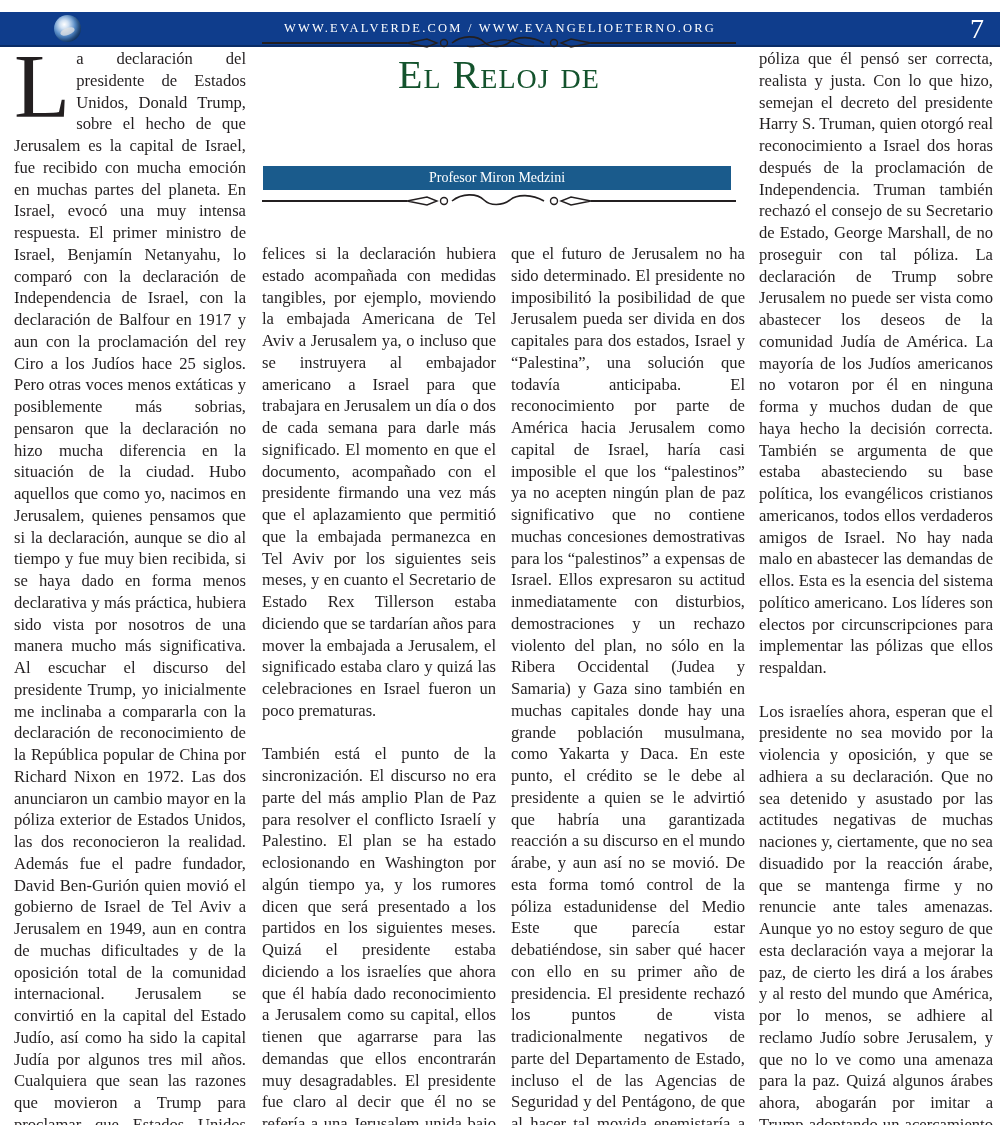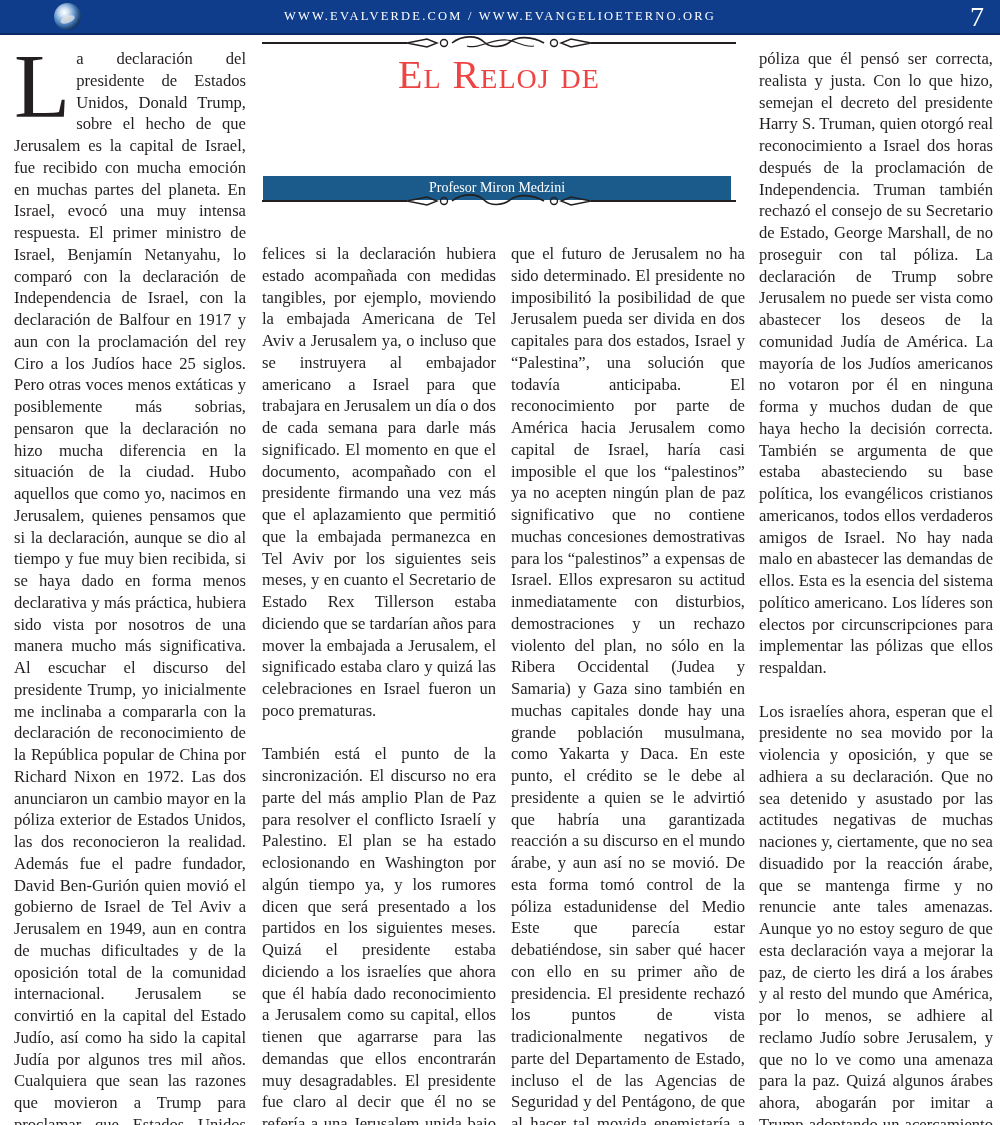--- a/index.html
+++ b/index.html
@@ -2,21 +2,21 @@
 <html><head>
 <meta charset="utf-8">
 <style>
   html, body { margin: 0; padding: 0; }
   body {
     width: 1000px; height: 1125px; overflow: hidden; background: #ffffff;
     font-family: "Liberation Serif", "DejaVu Serif", serif; color: #231f20;
     position: relative;
   }
   .header-bar {
-    position: absolute; left: 0; top: 0; width: 1000px; height: 33px;
+    position: absolute; left: 0; top: 12px; width: 1000px; height: 33px;
     background: #0f3d8c;
     border-bottom: 2px solid #0a2c66;
     text-decoration: underline;
   }
   .globe {
     position: absolute; left: 54px; top: 3px; width: 27px; height: 27px;
     border-radius: 50%;
     background: radial-gradient(circle at 38% 35%, #ffffff 0%, #cfe0f2 18%, #5a8fca 45%, #1b4f93 75%, #0d2f63 100%);
     box-shadow: inset -3px -2px 4px rgba(0,0,0,0.35);
   }
@@ -34,30 +34,30 @@
     font-family: "Liberation Serif", serif;
   }
   .title-block {
     position: absolute; left: 258px; top: 34px; width: 482px; height: 168px;
   }
   .ornament { position: absolute; left: 4px; width: 474px; height: 18px; }
   .ornament.top { top: 0px; }
   .ornament.bottom { top: 155px; }
   .title-small {
     position: absolute; left: 0; width: 482px; top: 20px; text-align: center;
-    font-size: 40px; font-variant: small-caps; letter-spacing: 1px; color: #ef4444;
+    font-size: 40px; font-variant: small-caps; letter-spacing: 1px; color: #14532d;
     font-family: "Liberation Serif", serif; line-height: 42px;
   }
   .title-big {
     position: absolute; left: 0; width: 482px; top: 54px; text-align: center;
     font-size: 80px; letter-spacing: 4px; color: #231f20; line-height: 80px;
     font-family: "Liberation Serif", serif;
   }
   .author-bar {
-    position: absolute; left: 5px; top: 142px; width: 468px; height: 24px;
+    position: absolute; left: 5px; top: 132px; width: 468px; height: 24px;
     background: #1a5b8c; color: #ffffff; text-align: center;
     font-size: 14px; line-height: 24px; font-family: "Liberation Serif", serif;
   }
   .col {
     position: absolute; font-size: 16.6px; line-height: 21.75px; text-align: justify;
     hyphens: none; color: #231f20;
   }
   .col p { margin: 0; }
   .col p + p { margin-top: 21.75px; }
   #col1 { left: 14px; top: 48px; width: 232px; }

